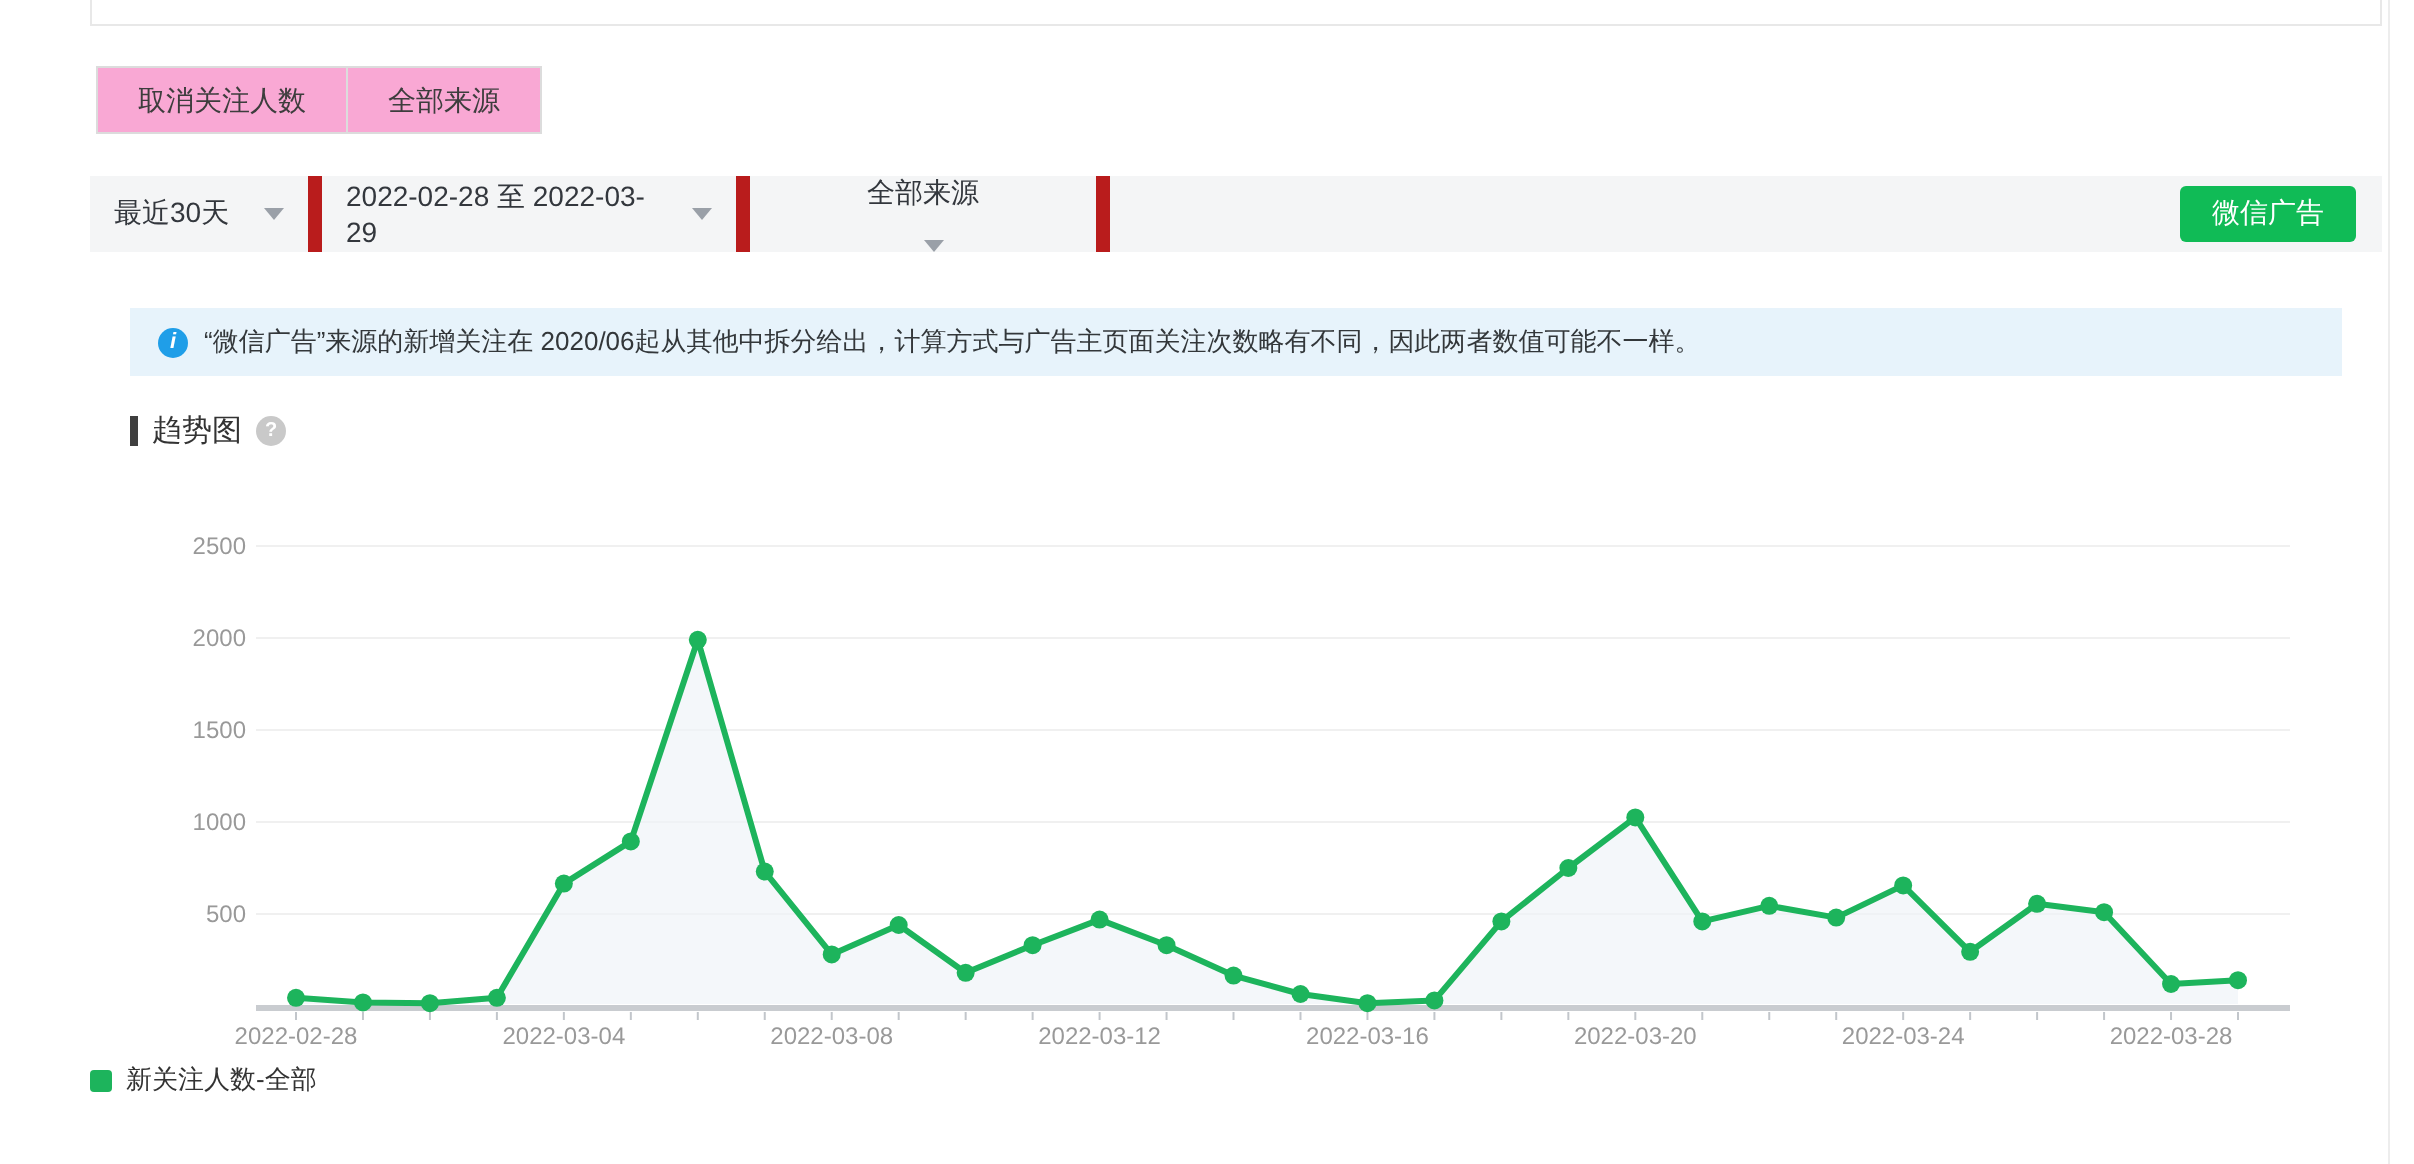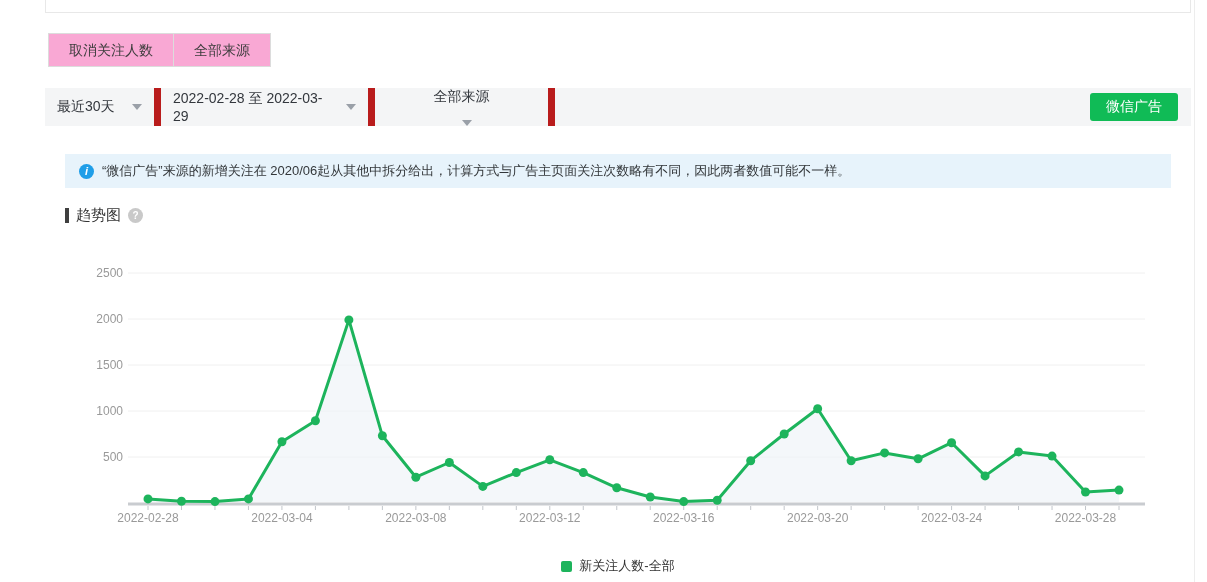--- a/index.html
+++ b/index.html
@@ -46,21 +46,21 @@
   #title-bar-mark { width:4px; height:15px; background:#3f3f3f; margin-right:7px; }
   #section-title { font-size:15px; color:#333; }
   #help-icon { width:15px; height:15px; border-radius:50%; background:#c9c9c9; color:#fff;
     font-size:10px; font-weight:bold; display:inline-flex; align-items:center;
     justify-content:center; margin-left:7px; cursor:pointer; }
 
   
   #chart-wrap { left:40px; top:248px; width:1120px; height:278px; }
 
   
-  #legend-row { left:45px; top:557px; width:1146px; text-align:center; }
+  #legend-row { left:45px; top:531px; width:1146px; text-align:left; }
   #legend-item { display:inline-flex; align-items:center; cursor:pointer; }
   #legend-swatch { width:11px; height:11px; border-radius:2px; margin-right:7px; }
   #legend-label { font-size:13px; color:#333; }
 
   #right-edge-line { left:1194px; top:0; width:1px; height:582px; background:#ededed; }
 </style>
 </head>
 <body>
 
 <div class="abs" id="top-card-remnant"></div>

